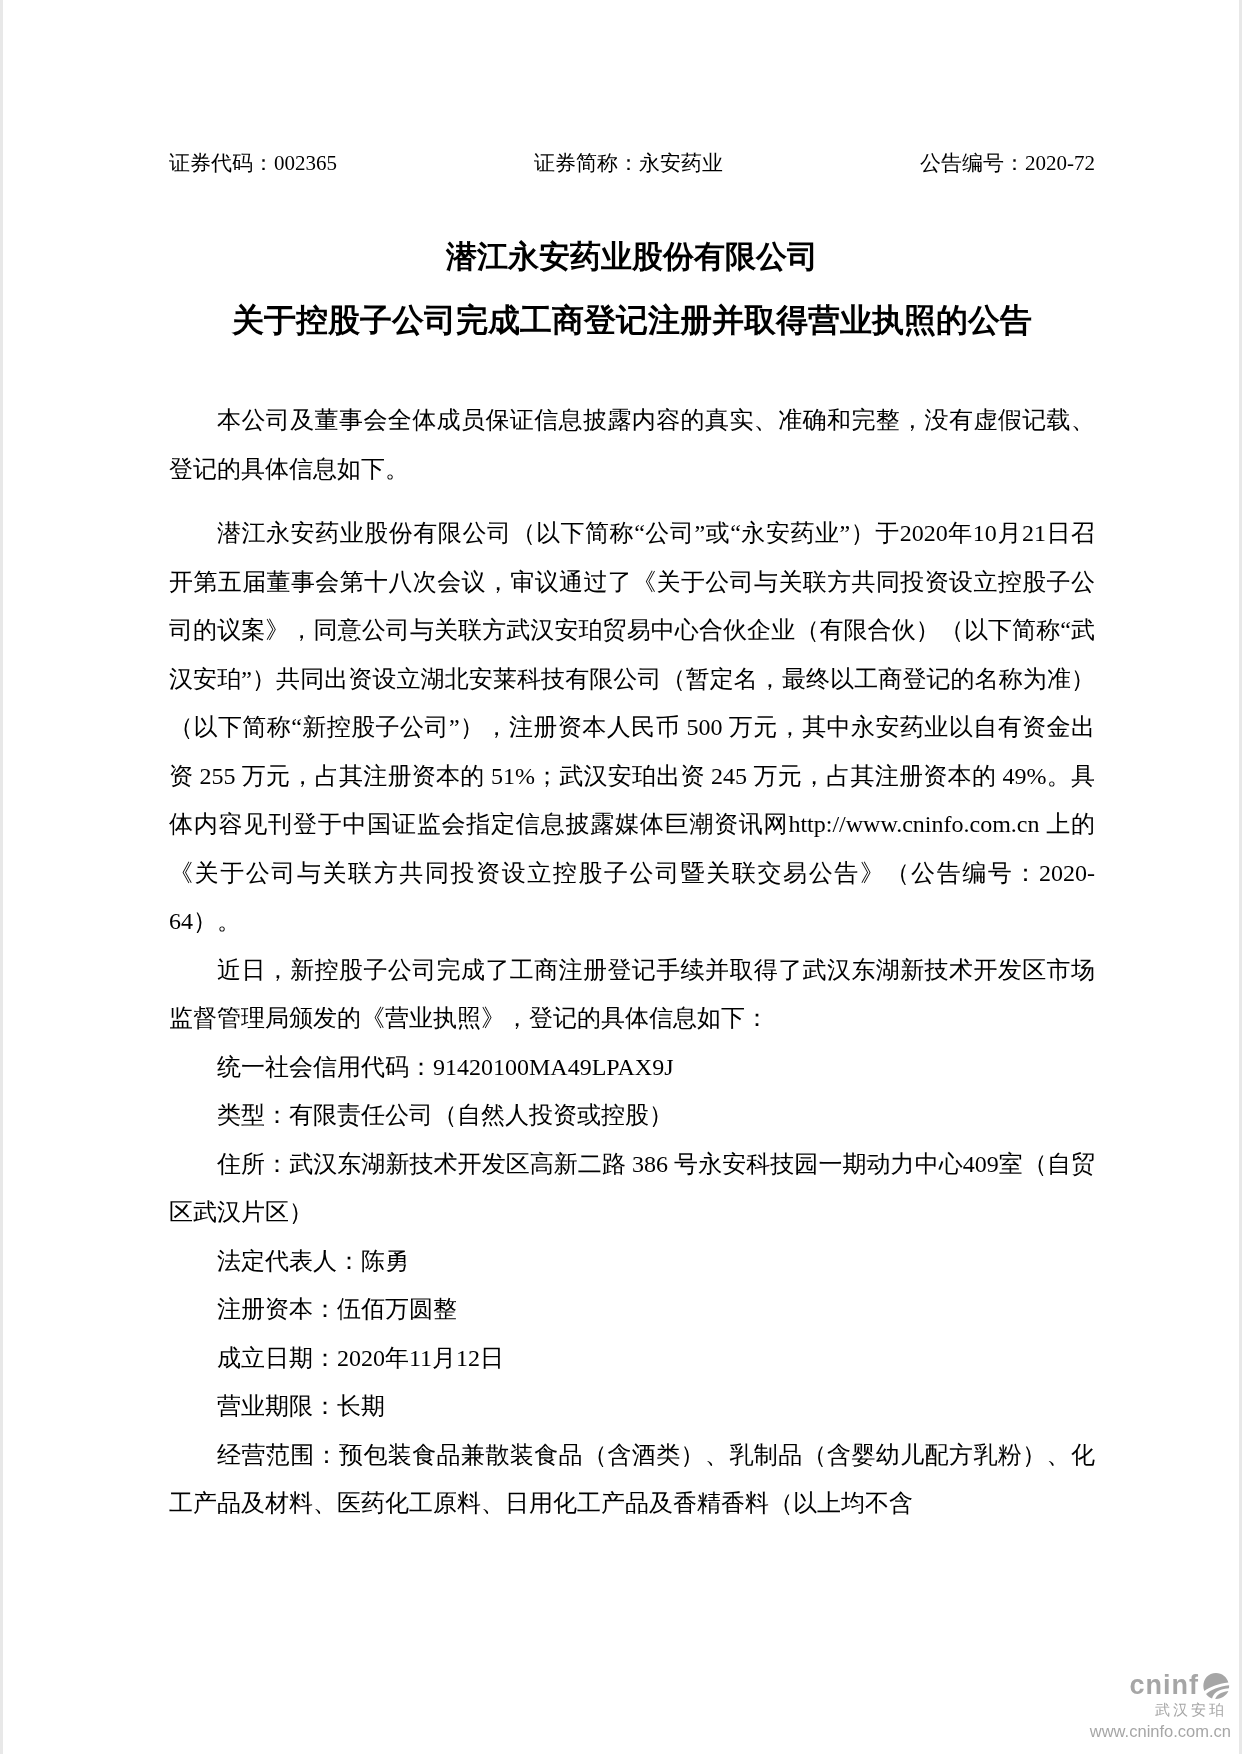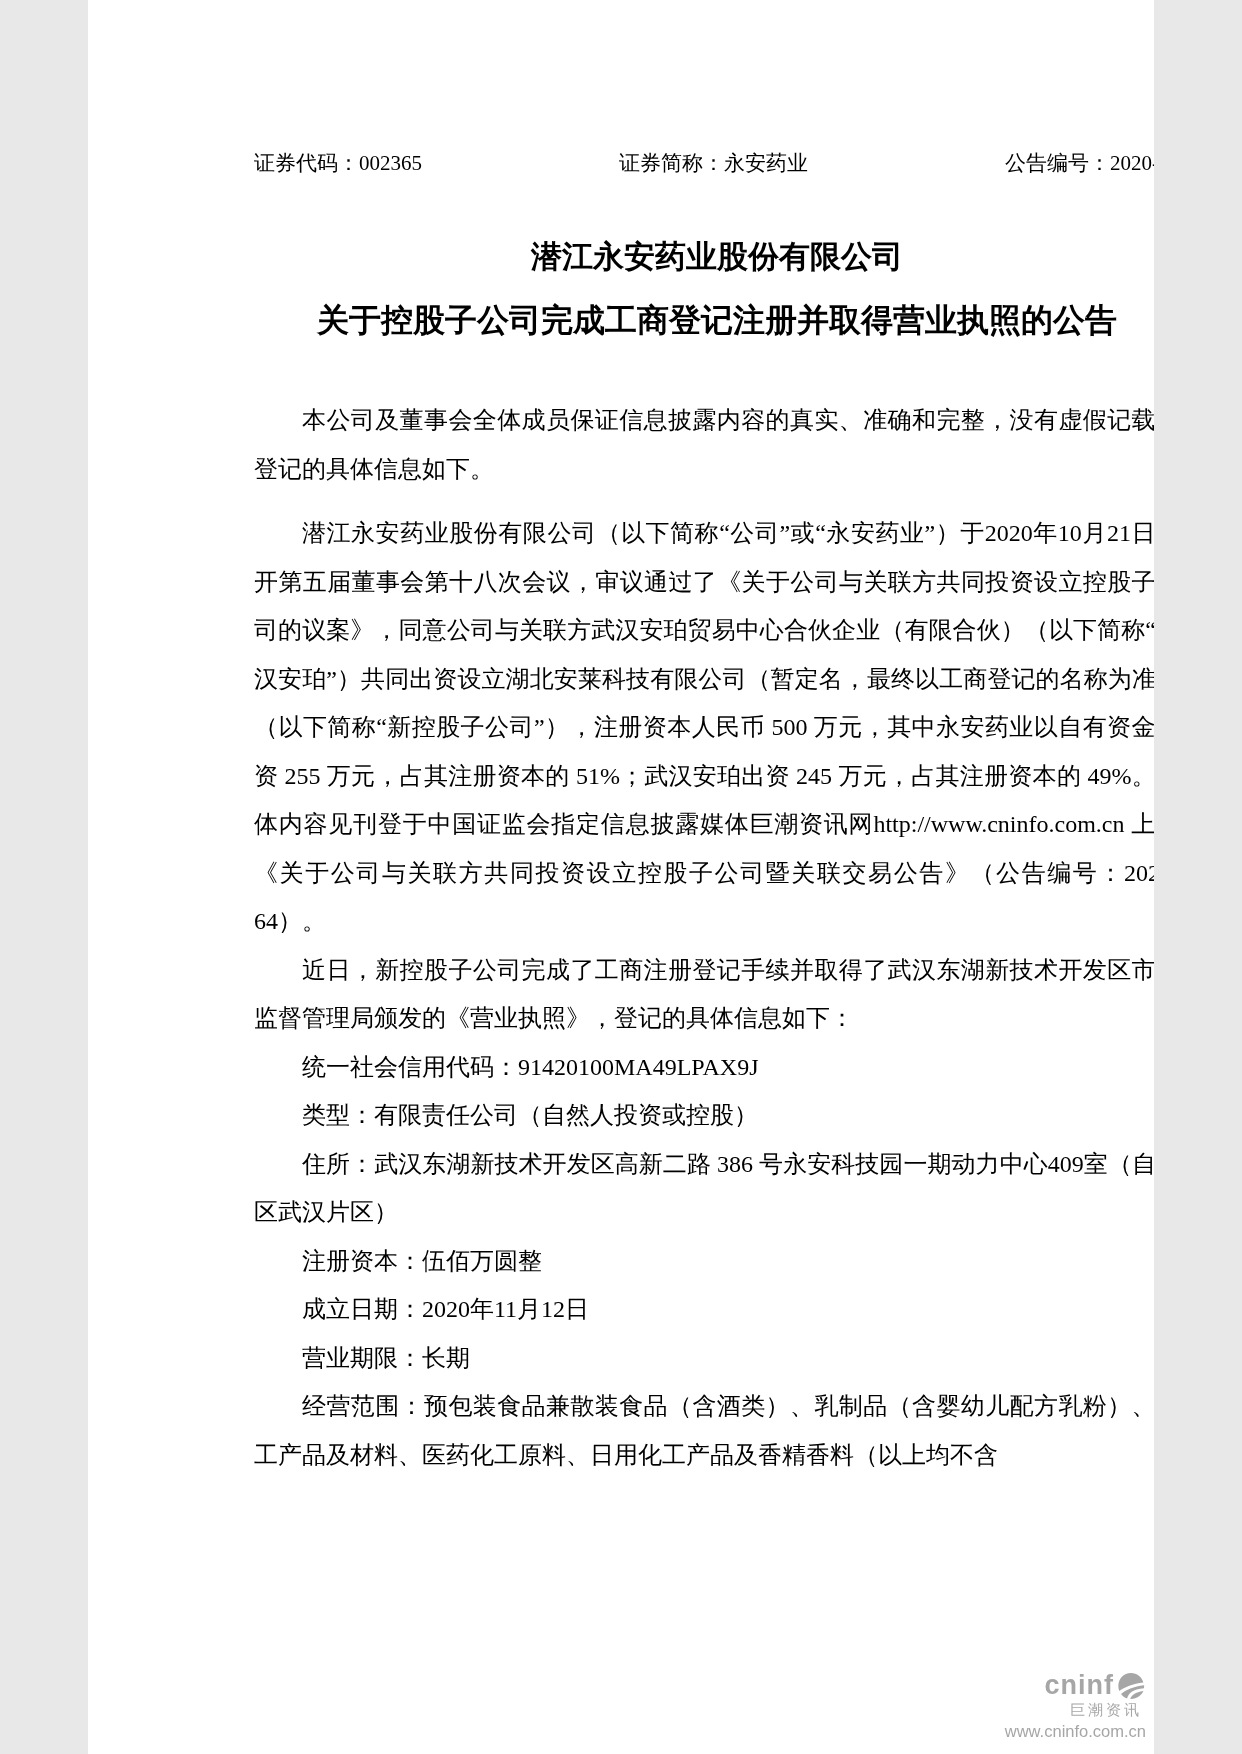--- a/index.html
+++ b/index.html
@@ -1,18 +1,18 @@
 <!DOCTYPE html>
 <html><head>
 <meta charset="utf-8">
 <style>
   html,body { margin:0; padding:0; background:#e8e8e8; }
   .page {
     position:relative;
-    width:1066px; height:1754px;
+    width:1236px; height:1754px;
     margin:0 auto;
     background:#ffffff;
     overflow:hidden;
     font-family:"Liberation Serif","DejaVu Serif",serif;
     color:#000000;
   }
   .content {
     position:absolute;
     left:166px; top:148px;
     width:926px;
@@ -99,20 +99,21 @@
       <div class="title-line2">关于控股子公司完成工商登记注册并取得营业执照的公告</div>
     </div>
 
     <div class="paragraphs">
         <p class="par">本公司及董事会全体成员保证信息披露内容的真实、准确和完整，没有虚假记载、登记的具体信息如下。</p>
         <p class="par">潜江永安药业股份有限公司（以下简称“公司”或“永安药业”）于2020年10月21日召开第五届董事会第十八次会议，审议通过了《关于公司与关联方共同投资设立控股子公司的议案》，同意公司与关联方武汉安珀贸易中心合伙企业（有限合伙）（以下简称“武汉安珀”）共同出资设立湖北安莱科技有限公司（暂定名，最终以工商登记的名称为准）（以下简称“新控股子公司”），注册资本人民币 500 万元，其中永安药业以自有资金出资 255 万元，占其注册资本的 51%；武汉安珀出资 245 万元，占其注册资本的 49%。具体内容见刊登于中国证监会指定信息披露媒体巨潮资讯网http://www.cninfo.com.cn 上的《关于公司与关联方共同投资设立控股子公司暨关联交易公告》（公告编号：2020-64）。</p>
         <p class="par">近日，新控股子公司完成了工商注册登记手续并取得了武汉东湖新技术开发区市场监督管理局颁发的《营业执照》，登记的具体信息如下：</p>
         <p class="par">统一社会信用代码：91420100MA49LPAX9J</p>
         <p class="par">类型：有限责任公司（自然人投资或控股）</p>
         <p class="par">住所：武汉东湖新技术开发区高新二路 386 号永安科技园一期动力中心409室（自贸区武汉片区）</p>
+        <p class="par">法定代表人：陈勇</p>
         <p class="par">注册资本：伍佰万圆整</p>
         <p class="par">成立日期：2020年11月12日</p>
         <p class="par">营业期限：长期</p>
         <p class="par">经营范围：预包装食品兼散装食品（含酒类）、乳制品（含婴幼儿配方乳粉）、化工产品及材料、医药化工原料、日用化工产品及香精香料（以上均不含</p>
       </div>
 
   </div>
 
   <div class="watermark">
     <div class="wm-toprow">
@@ -120,16 +121,16 @@
       <span>
         <svg class="wm-swoosh" viewBox="0 0 32 32" aria-hidden="true">
           <g fill="#a6a6a6">
             <path d="M16 2 C8 2 2.5 8 2.5 16 c0 2 0.4 3.8 1.1 5.4 C9 17 18 13.4 29.2 12.2 27.6 6.2 22.4 2 16 2 Z"></path>
             <path d="M30 15.2 C19 16.6 10.4 20 5.4 24.6 c1.6 2.2 3.8 3.9 6.4 4.8 C13 24 18 19.4 29.8 18.4 c0.1-0.8 0.2-1.6 0.2-2.4 0-0.3 0-0.5 0-0.8 Z"></path>
             <path d="M29.2 21.4 c-8.6 1.2-12.6 4.6-14 8.4 0.3 0 0.5 0 0.8 0 6.2 0 11.4-4 13.2-8.4 Z"></path>
           </g>
         </svg>
       </span>
     </div>
-    <div class="wm-name">巨潮资讯</div>
+    <div class="wm-name">武汉安珀</div>
     <div class="wm-url">www.cninfo.com.cn</div>
   </div>
 </div>
 
 </body></html>

